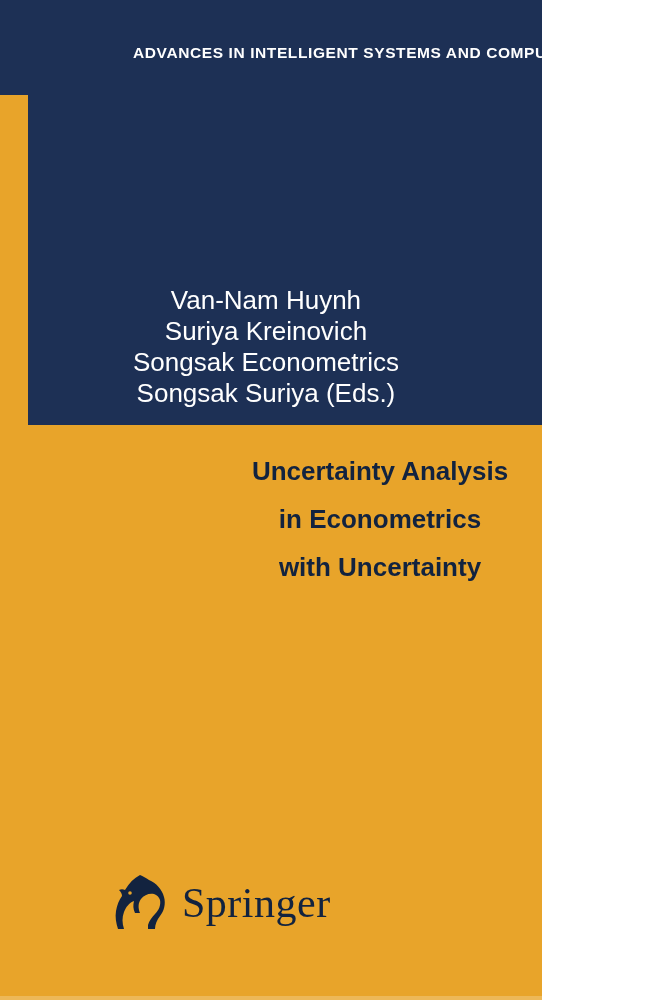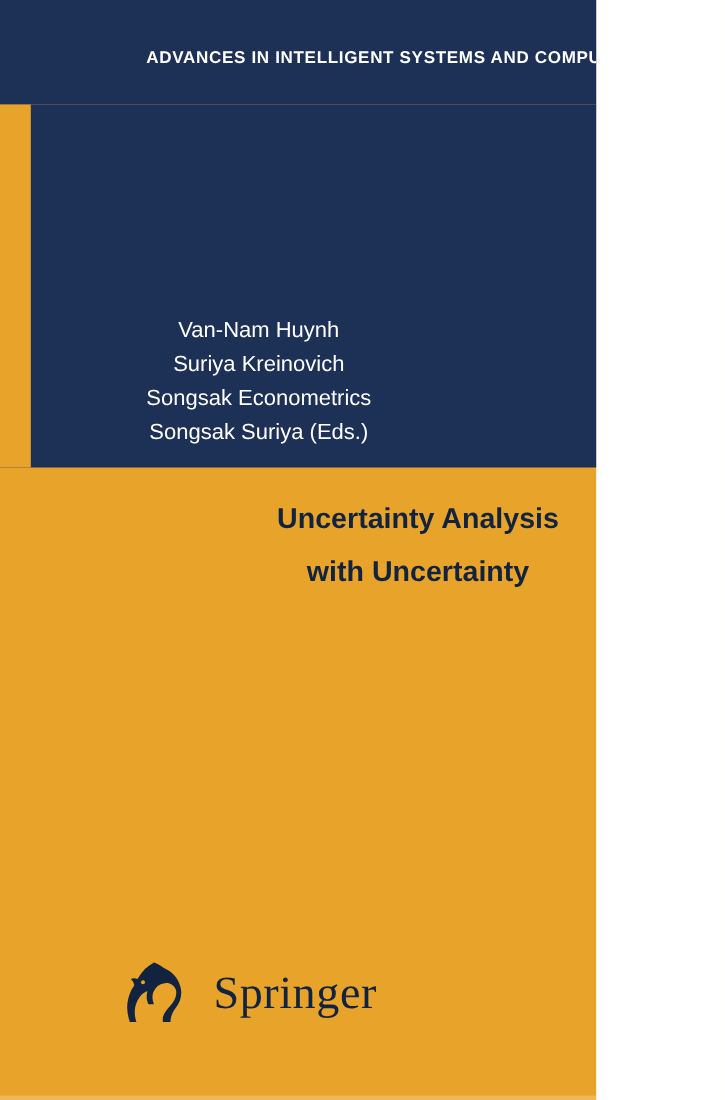--- a/index.html
+++ b/index.html
@@ -77,21 +77,21 @@
   }
 
   .authors {
     position: absolute;
     left: 133px;
     top: 285px;
     z-index: 4;
   }
   .author-line {
     color: #ffffff;
-    font-size: 20px;
+    font-size: 26px;
     line-height: 31px;
     white-space: nowrap;
     font-weight: normal;
   }
 
   .book-title {
     position: absolute;
     left: 130px;
     top: 447px;
     width: 500px;
@@ -103,21 +103,21 @@
   .title-line {
     white-space: nowrap;
   }
 
   .publisher {
     position: absolute;
     left: 110px;
     top: 872px;
     display: flex;
     align-items: center;
-    gap: 26px;
+    gap: 14px;
   }
   .springer-name {
     color: #12233f;
     font-size: 42px;
     font-family: "Liberation Serif", serif;
     letter-spacing: 0.5px;
   }
   .knight-icon {
     width: 58px;
     height: 62px;
@@ -149,20 +149,21 @@
 
   <div class="authors">
     <div class="author-line">Van-Nam Huynh</div>
     <div class="author-line">Suriya Kreinovich</div>
     <div class="author-line">Songsak Econometrics</div>
     <div class="author-line">Songsak Suriya (Eds.)</div>
   </div>
 
   <div class="book-title">
     <div class="title-line">Uncertainty Analysis</div>
+    <div class="title-line">in Econometrics</div>
     <div class="title-line">with Uncertainty</div>
   </div>
 
   <div class="publisher">
     <svg class="knight-icon" viewBox="0 0 58 62">
       <path d="M30 3 C24 6 19 11 15 18 C13 17 11 17 9 18 C11 20 12 22 12 24
                C9 28 7 33 6 39 C5 45 6 51 8 57 L14 57 C12 51 12 45 14 40
                C16 35 19 31 24 29 C23 33 23 37 25 41 L30 41
                C28 36 28 31 31 27 C34 23 39 21 44 22 C47 23 49 25 50 28
                C51 33 49 38 45 42 C42 45 39 49 38 53 L38 57 L45 57

